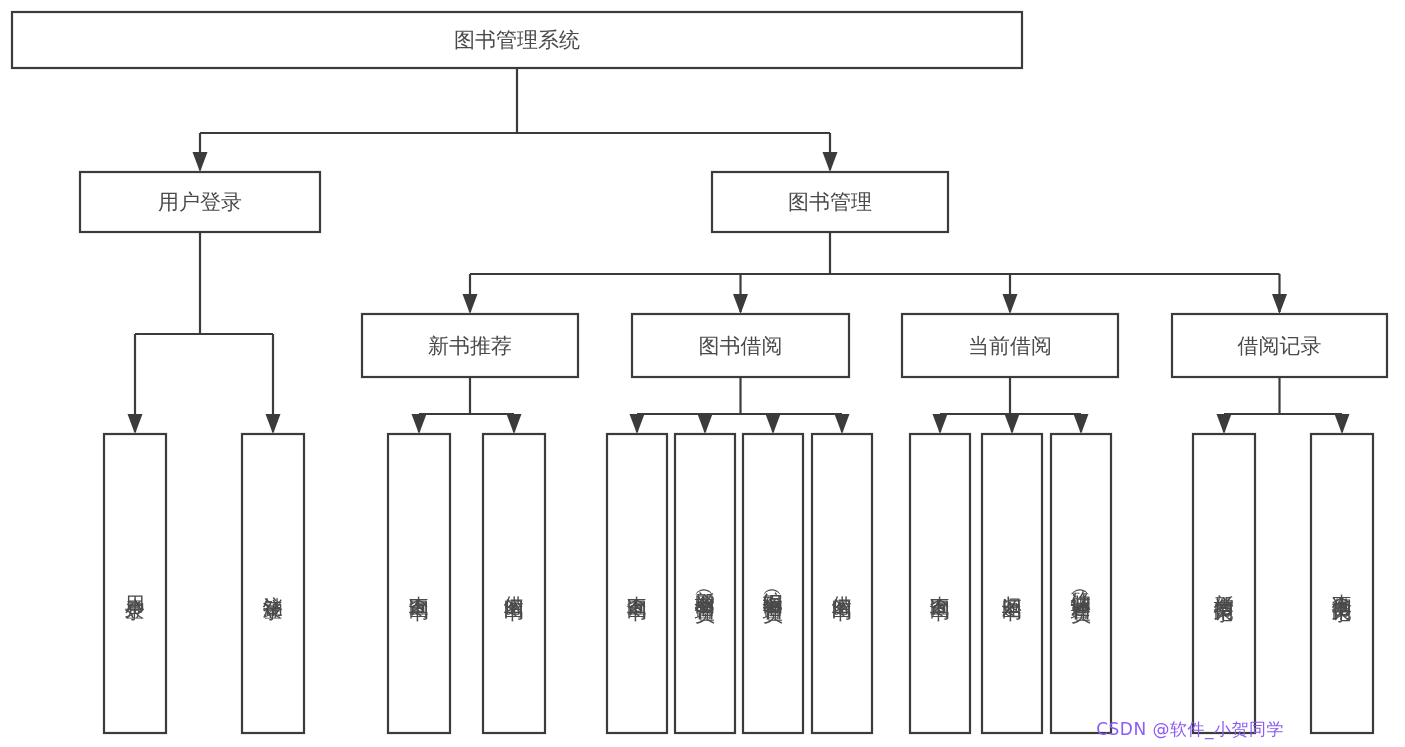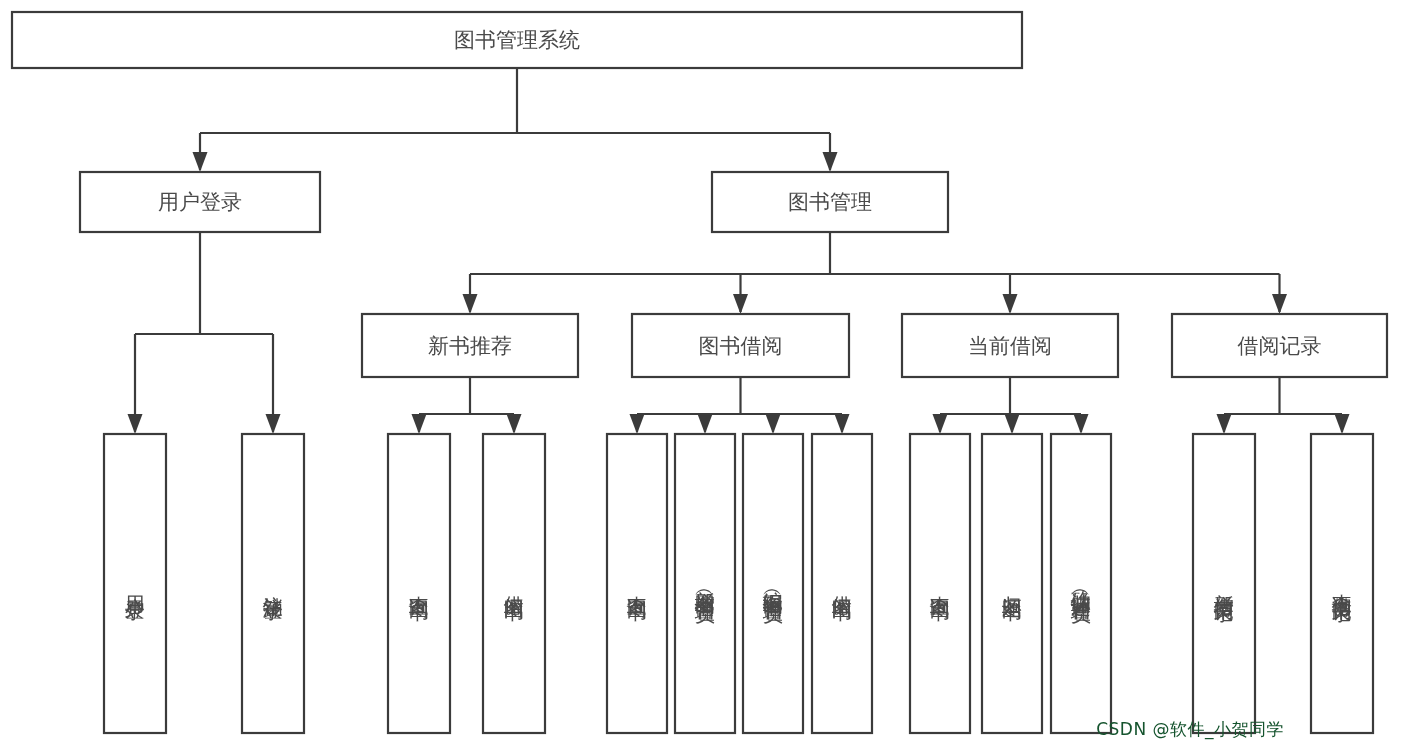--- a/index.html
+++ b/index.html
@@ -63,21 +63,21 @@
     white-space: nowrap;
     pointer-events: none;
     overflow: hidden;
   }
   .watermark {
     position: absolute;
     right: 8px;
     bottom: 6px;
     font-family: "DejaVu Sans", "Liberation Sans", sans-serif;
     font-size: 17px;
-    color: #14532d;
+    color: #8b5cf6;
     letter-spacing: 0.5px;
     white-space: nowrap;
   }
 </style>
 </head>
 <body>
 
 <div id="diagram-root">
 
   <svg class="diagram-svg" viewBox="0 0 1405 747">

